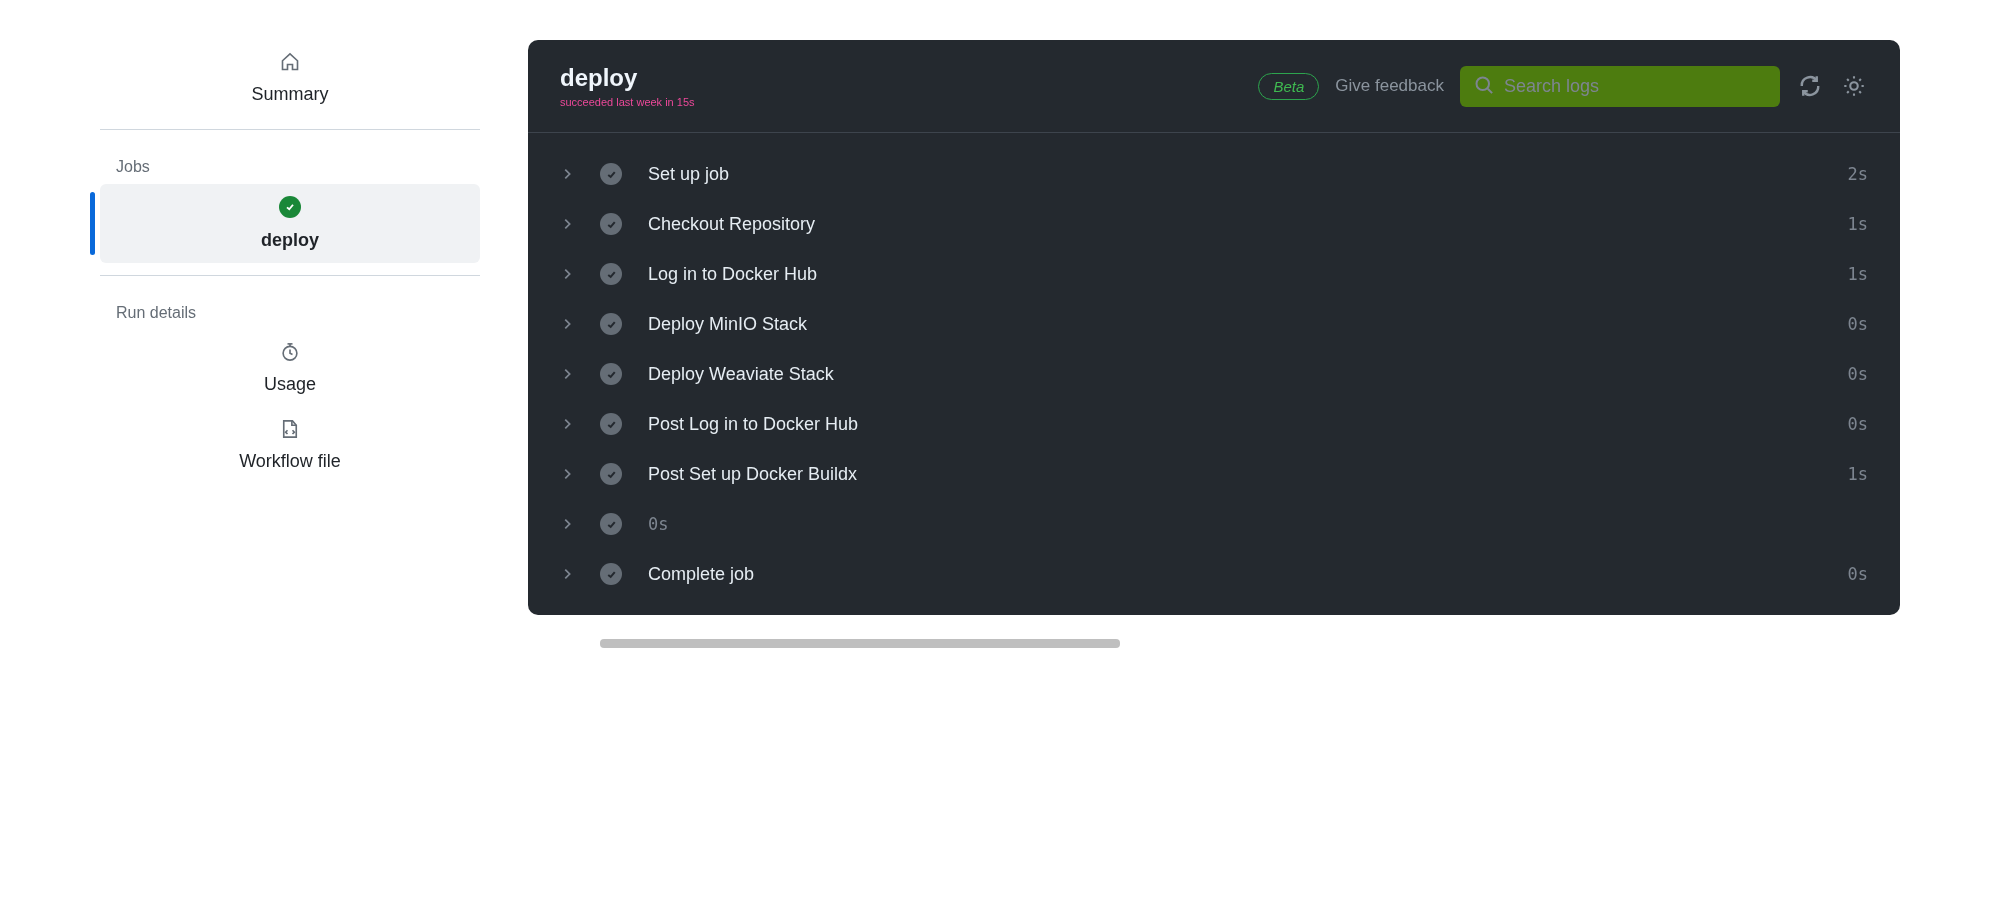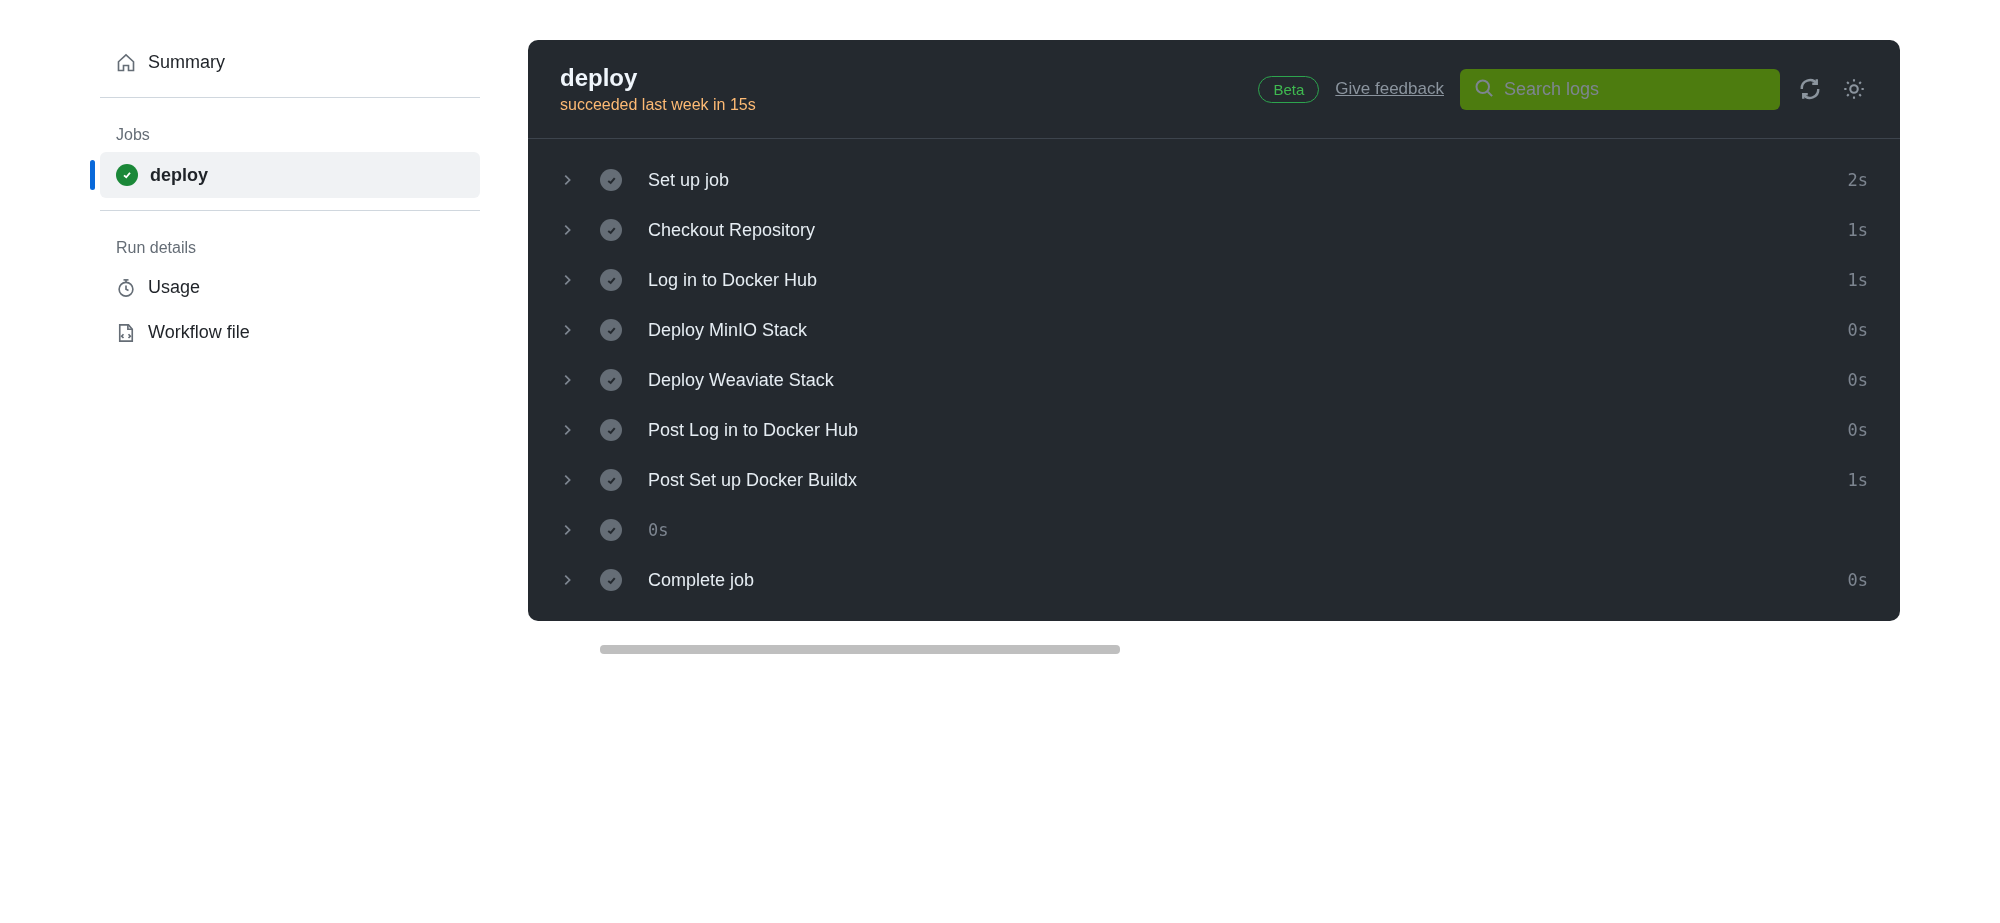--- a/index.html
+++ b/index.html
@@ -24,20 +24,21 @@
     }
     .sidebar-item {
       display: flex;
       align-items: center;
       gap: 12px;
       padding: 12px 16px;
       border-radius: 6px;
       cursor: pointer;
       color: #1f2328;
       font-size: 18px;
+      flex-direction: column;
     }
     .sidebar-item.active {
       background: #f0f2f4;
       position: relative;
       font-weight: 600;
     }
     .sidebar-item.active::before {
       content: '';
       position: absolute;
       left: -10px;
@@ -92,39 +93,39 @@
     .job-title-block {
       flex-shrink: 0;
     }
     .job-title {
       font-size: 24px;
       font-weight: 600;
       color: #f0f6fc;
       margin-bottom: 4px;
     }
     .job-subtitle {
-      font-size: 16px;
-      color: #fdba74;
+      font-size: 11px;
+      color: #ec4899;
     }
     .header-spacer {
       flex: 1;
     }
     .beta-badge {
       border: 1.5px solid #2da44e;
       color: #3fb950;
       padding: 4px 14px;
       border-radius: 999px;
       font-size: 15px;
       font-weight: 500;
+      font-style: italic;
     }
     .feedback-link {
       color: #8b949e;
       font-size: 17px;
       cursor: pointer;
-      text-decoration: underline;
     }
     .search-wrapper {
       position: relative;
       display: flex;
       align-items: center;
     }
     .search-input {
       background: #4d7c0f;
       border: none;
       border-radius: 6px;

